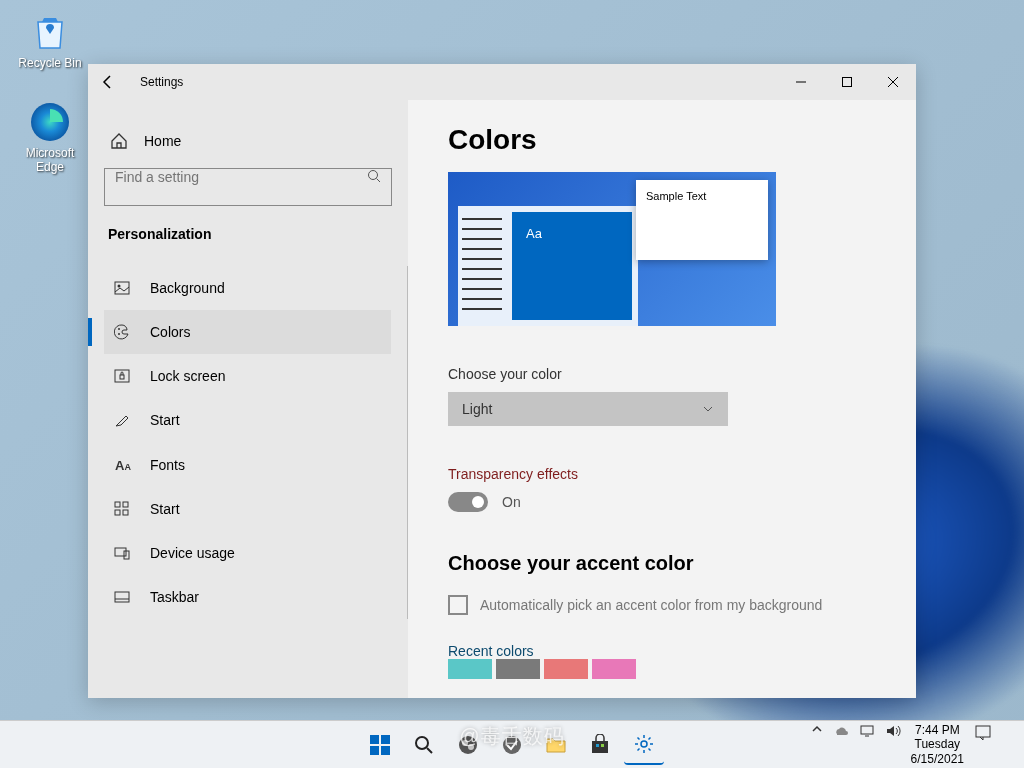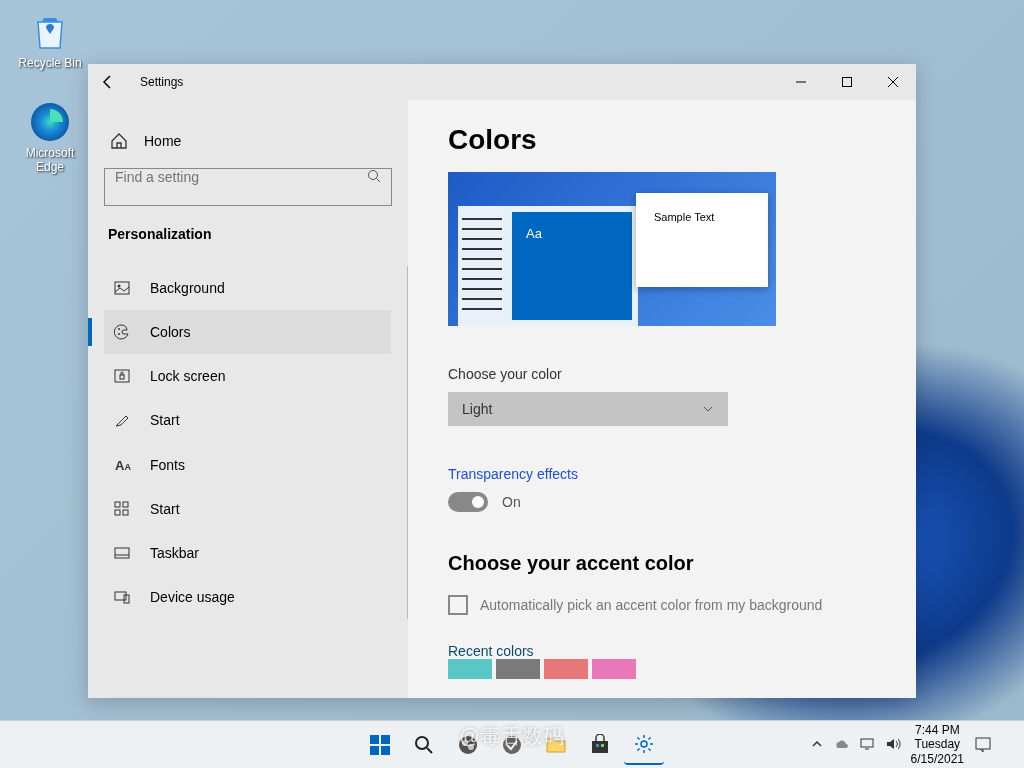--- a/index.html
+++ b/index.html
@@ -34,21 +34,21 @@
 .category-title { font-weight: 600; font-size: 14px; margin: 20px 0 24px 4px; }
 .nav-list { border-right: 1px solid #bbb; margin-right: -16px; padding-right: 16px; }
 .nav-item { display: flex; align-items: center; gap: 18px; padding: 14px 10px; cursor: pointer; font-size: 14px; position: relative; }
 .nav-item.active { background: #dcdcdc; }
 .nav-item.active::before { content: ""; position: absolute; left: -16px; top: 8px; bottom: 8px; width: 4px; background: #0067c0; }
 .nav-item .nav-icn { width: 18px; text-align: center; font-size: 15px; color: #333; }
 
 .content { flex: 1; background: #f3f3f3; padding: 24px 40px; overflow-y: auto; }
 .page-title { font-size: 28px; font-weight: 600; margin-bottom: 16px; }
 .preview-box { width: 328px; height: 154px; background: linear-gradient(135deg, #1e5bc6 0%, #4a8ee8 100%); position: relative; overflow: hidden; }
-.preview-box .sample-window { position: absolute; top: 21px; right: 8px; width: 132px; height: 94px; background: #fff; padding: 18px; font-size: 11px; box-shadow: 0 2px 8px rgba(0,0,0,0.3); }
+.preview-box .sample-window { position: absolute; top: 8px; right: 8px; width: 132px; height: 80px; background: #fff; padding: 10px; font-size: 11px; box-shadow: 0 2px 8px rgba(0,0,0,0.3); }
 .preview-box .start-mock { position: absolute; bottom: 0; left: 10px; width: 180px; height: 120px; background: #e8f0fa; display: flex; }
 .preview-box .start-mock .stripe { width: 40px; background: repeating-linear-gradient(to bottom, #333 0px, #333 2px, transparent 2px, transparent 10px); margin: 12px 4px; }
 .preview-box .start-mock .tiles { flex: 1; background: #0067c0; margin: 6px; position: relative; }
 .preview-box .start-mock .tiles .aa { position: absolute; top: 14px; left: 14px; color: #fff; font-size: 13px; }
 .section-label { font-size: 14px; color: #333; margin-top: 40px; margin-bottom: 10px; }
 .dropdown { width: 280px; height: 34px; background: #c4c4c4; display: flex; align-items: center; padding: 0 14px; cursor: pointer; justify-content: space-between; font-size: 14px; color: #333; }
 .toggle-row { display: flex; align-items: center; gap: 14px; margin-top: 0; }
 .toggle { width: 40px; height: 20px; background: #888; border-radius: 10px; position: relative; cursor: pointer; }
 .toggle .knob { width: 12px; height: 12px; background: #fff; border-radius: 50%; position: absolute; top: 4px; right: 4px; }
 .toggle-label { font-size: 14px; color: #555; }
@@ -57,21 +57,21 @@
 .checkbox { width: 20px; height: 20px; border: 2px solid #888; cursor: pointer; }
 .checkbox-label { font-size: 14px; color: #777; }
 .recent-label { font-size: 14px; color: #0c4a6e; margin-top: 28px; margin-bottom: 0; }
 .swatches { display: flex; gap: 4px; }
 .swatch { width: 44px; height: 20px; cursor: pointer; }
 
 
 .taskbar { position: absolute; bottom: 0; left: 0; right: 0; height: 48px; background: #eef1f4; border-top: 1px solid #ccc; display: flex; align-items: center; }
 .taskbar .center { position: absolute; left: 50%; transform: translateX(-50%); display: flex; gap: 4px; }
 .taskbar .tb-icon { width: 40px; height: 40px; display: flex; align-items: center; justify-content: center; cursor: pointer; font-size: 18px; border-radius: 4px; }
-.taskbar .tray { margin-left: auto; display: flex; align-items: center; gap: 10px; padding-right: 10px; font-size: 13px; }
+.taskbar .tray { margin-left: auto; display: flex; align-items: flex-start; gap: 10px; padding-right: 10px; font-size: 13px; }
 .taskbar .tray-icon { cursor: pointer; font-size: 14px; color: #333; }
 .taskbar .clock { text-align: center; font-size: 12px; line-height: 1.2; cursor: pointer; }
 .taskbar .notif { width: 40px; text-align: center; cursor: pointer; }
 
 
 .watermark { position: absolute; left: 50%; top: 736px; transform: translate(-50%, -50%); font-size: 20px; color: rgba(255,255,255,0.75); font-weight: 500; pointer-events: none; text-shadow: 0 0 4px rgba(0,0,0,0.3); letter-spacing: 1px; }
 
 svg { display: block; }
 </style>
 </head>
@@ -205,34 +205,34 @@
                 <rect x="9" y="1" width="5" height="5" stroke="#333" fill="none"></rect>
                 <rect x="1" y="9" width="5" height="5" stroke="#333" fill="none"></rect>
                 <rect x="9" y="9" width="5" height="5" stroke="#333" fill="none"></rect>
               </svg>
             </span>
           <span>Start</span>
         </div>
         <div class="nav-item">
           <span class="nav-icn">
               <svg width="16" height="16" viewBox="0 0 16 16">
+                <rect x="1" y="3" width="11" height="8" stroke="#333" fill="none"></rect>
+                <rect x="10" y="6" width="5" height="8" stroke="#333" fill="none"></rect>
+              </svg>
+            </span>
+          <span>Device usage</span>
+        </div>
+        <div class="nav-item">
+          <span class="nav-icn">
+              <svg width="16" height="16" viewBox="0 0 16 16">
                 <rect x="1" y="3" width="14" height="10" stroke="#333" fill="none"></rect>
                 <line x1="1" y1="10" x2="15" y2="10" stroke="#333"></line>
               </svg>
             </span>
           <span>Taskbar</span>
-        </div>
-        <div class="nav-item">
-          <span class="nav-icn">
-              <svg width="16" height="16" viewBox="0 0 16 16">
-                <rect x="1" y="3" width="11" height="8" stroke="#333" fill="none"></rect>
-                <rect x="10" y="6" width="5" height="8" stroke="#333" fill="none"></rect>
-              </svg>
-            </span>
-          <span>Device usage</span>
         </div>
       </div>
     </div>
 
     <div class="content">
       <div class="page-title">Colors</div>
 
       <div class="preview-box">
         <div class="start-mock">
           <div class="stripe"></div>
@@ -248,21 +248,21 @@
       <div class="section-label">Choose your color</div>
       <div class="dropdown">
         <span>Light</span>
         <span>
             <svg width="12" height="12" viewBox="0 0 12 12">
               <path d="M2 4 L6 8 L10 4" stroke="#555" fill="none"></path>
             </svg>
           </span>
       </div>
 
-      <div class="section-label" style="color:#1d4ed8">Transparency effects</div>
+      <div class="section-label" style="color:#7f1d1d">Transparency effects</div>
       <div class="toggle-row">
         <div class="toggle">
             <div class="knob"></div>
           </div>
         <div class="toggle-label">On</div>
       </div>
 
       <div class="accent-title">Choose your accent color</div>
       <div class="checkbox-row">
         <div class="checkbox"></div>

